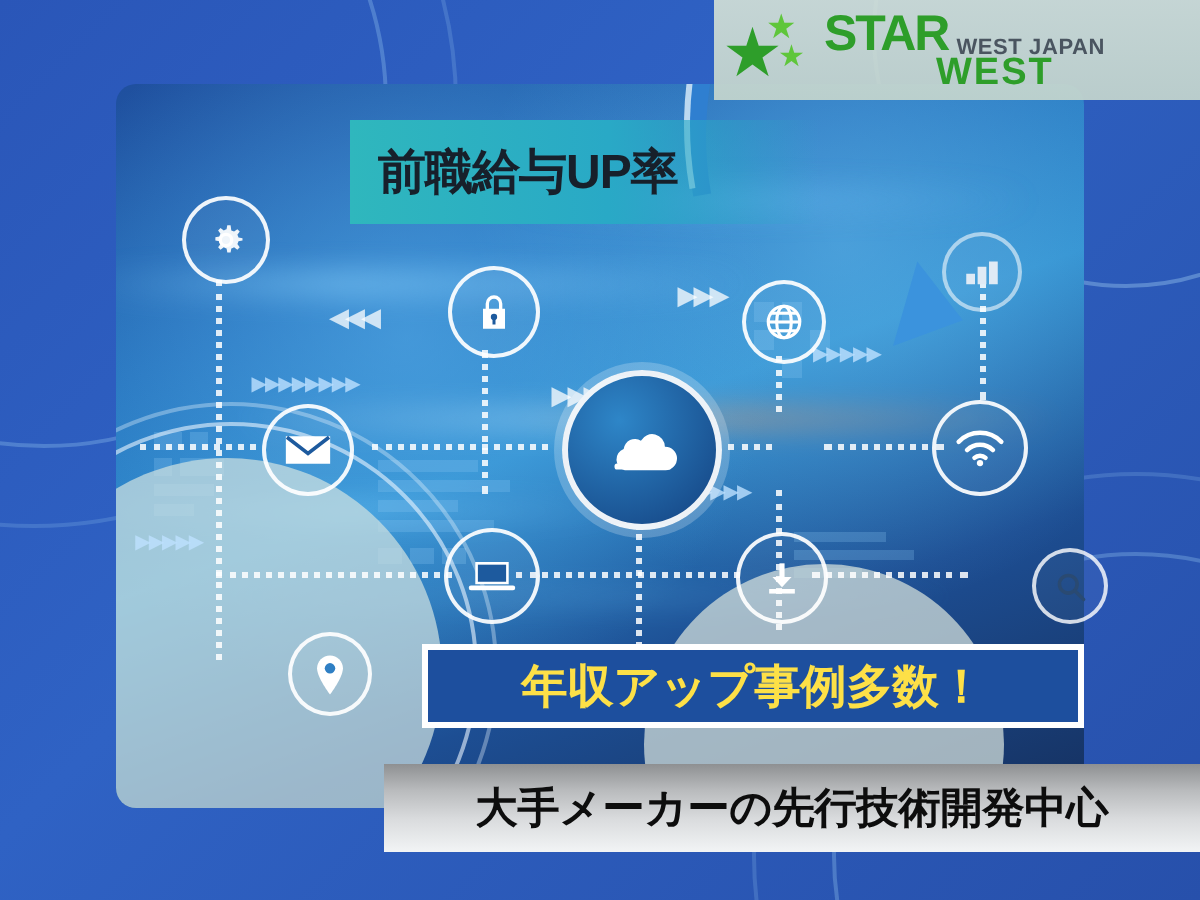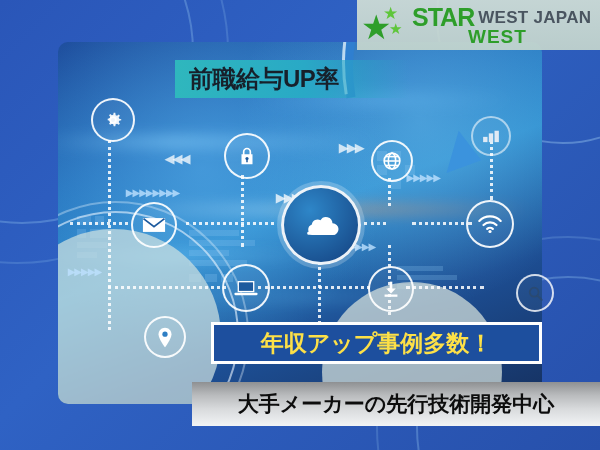--- a/index.html
+++ b/index.html
@@ -106,31 +106,31 @@
     background:linear-gradient(180deg,rgba(208,222,214,.93),rgba(196,213,205,.93));
     display:flex;align-items:center;gap:5px;
     padding:0 8px 0 6px;box-sizing:border-box;
   }
   .stars{position:relative;width:44px;height:38px;flex:0 0 44px;}
   .star{position:absolute;color:#4caf2f;line-height:1;}
   .st1{font-size:34px;left:-2px;top:4px;color:#2e9e2a;}
   .st2{font-size:17px;left:20px;top:-1px;color:#5fc63b;}
   .st3{font-size:15px;left:26px;top:15px;color:#5fc63b;}
   .logo-text{flex:1;}
-  .logo-row1{display:flex;align-items:center;gap:4px;}
+  .logo-row1{display:flex;align-items:flex-end;gap:4px;}
   .logo-star{font-size:25px;font-weight:bold;color:#2e9e2a;letter-spacing:-1px;line-height:1;font-family:"Liberation Sans",sans-serif;}
-  .logo-wj{font-size:17px;font-weight:bold;color:#4a5560;letter-spacing:.3px;line-height:1;}
+  .logo-wj{font-size:11px;font-weight:bold;color:#4a5560;letter-spacing:.3px;line-height:1;}
   .logo-row2{display:flex;align-items:baseline;gap:4px;margin-top:-3px;}
   .logo-spacer{width:52px;}
   .logo-works{font-size:19px;font-weight:bold;color:#2e9e2a;letter-spacing:1px;line-height:1;}
   .logo-tag{font-size:7.5px;color:#6a747e;letter-spacing:2.4px;text-align:right;margin-top:1px;}
 
   
   .headline-bar{
-    position:absolute;left:175px;top:60px;width:235px;height:38px;
+    position:absolute;left:175px;top:60px;width:235px;height:52px;
     background:linear-gradient(90deg,#2fb7bd 0%,#29a9c6 55%,rgba(40,150,190,0) 100%);
     display:flex;align-items:center;
   }
   .headline-text{
     font-size:24px;font-weight:bold;color:#17202b;
     padding-left:14px;letter-spacing:-.5px;white-space:nowrap;
   }
   .pct-wrap{
     position:absolute;left:400px;top:38px;
     display:flex;align-items:flex-end;line-height:1;

